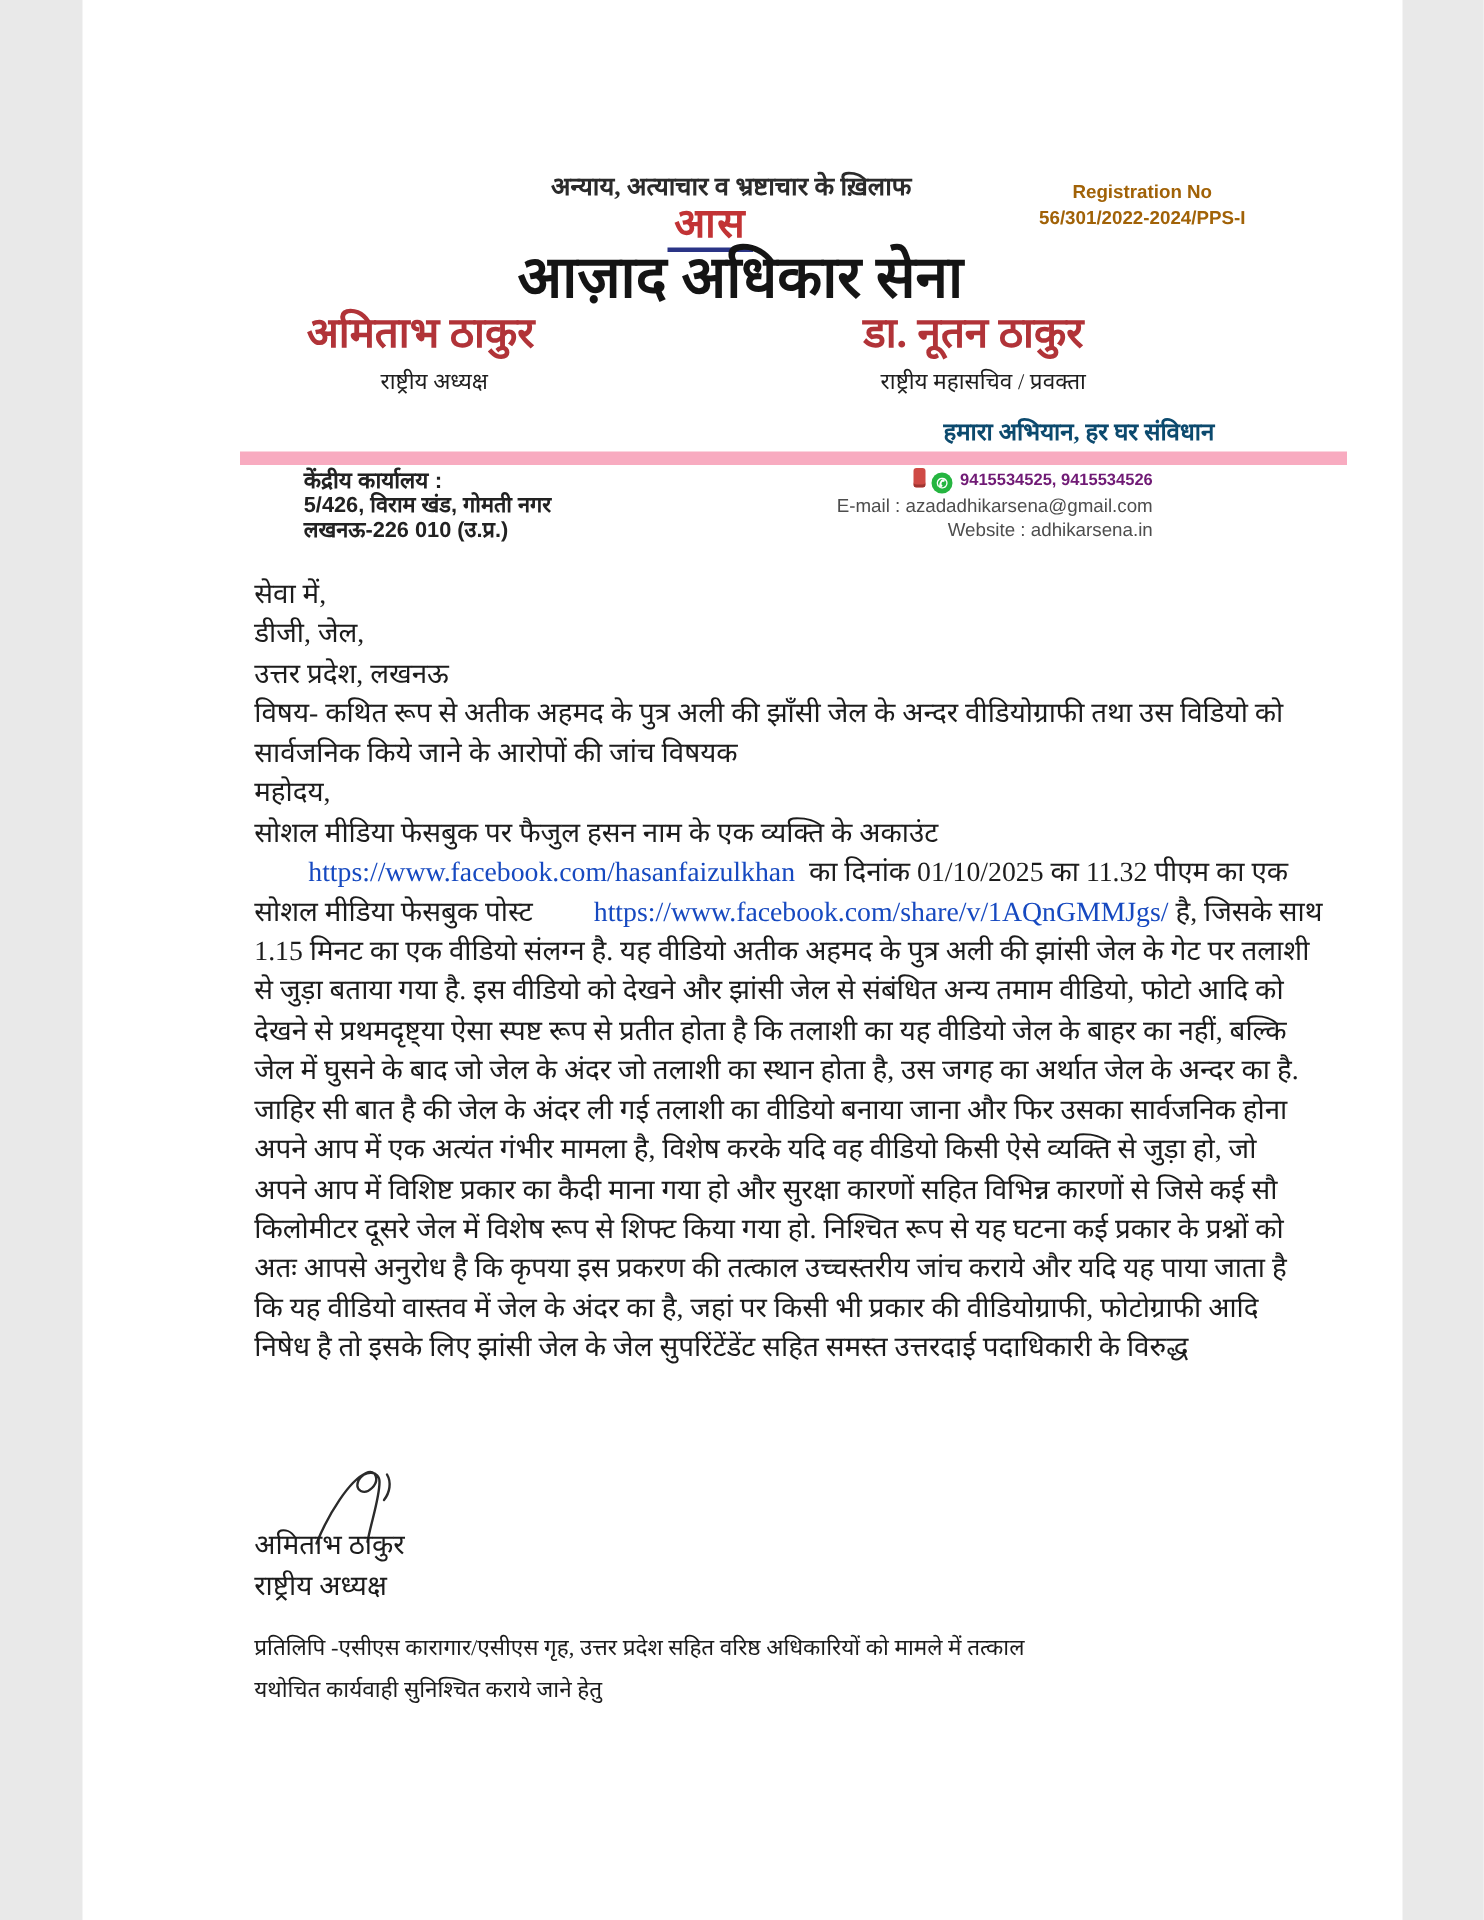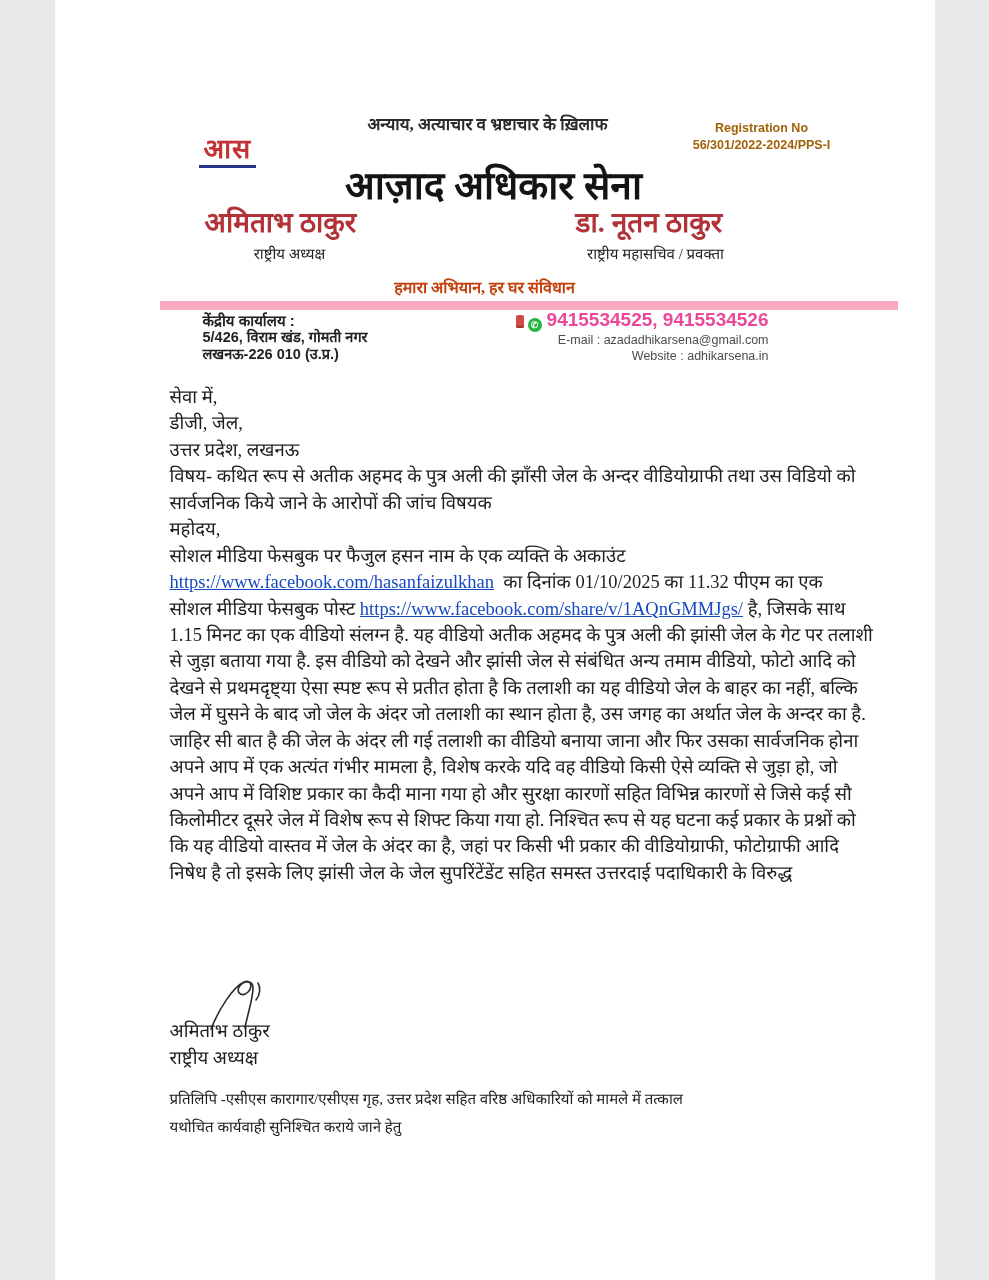--- a/index.html
+++ b/index.html
@@ -7,51 +7,51 @@
     position:relative;width:880px;height:1280px;margin:0 auto;
     background:#ffffff;overflow:hidden;
     font-family:"Liberation Serif", serif;color:#1c1c1c;
   }
   
   .slogan{position:absolute;left:133px;top:112px;width:600px;text-align:center;
     font-size:17px;font-weight:700;color:#2b2b2b;}
   .reg{position:absolute;left:626px;top:120px;width:162px;text-align:center;
     font-family:"Liberation Sans", sans-serif;font-weight:700;font-size:12.5px;
     color:#a16207;line-height:17px;}
-  .logo-wrap{position:absolute;left:144px;top:134px;width:600px;}
+  .logo-wrap{position:absolute;left:119px;top:134px;width:600px;text-align:center;}
   .logo-text{display:inline-block;font-size:27px;font-weight:800;color:#c23335;
     letter-spacing:1px;border-bottom:3px solid #2a3486;padding:0 5px 1px 5px;line-height:30px;}
   .org-name{position:absolute;left:139px;top:163px;width:600px;text-align:center;
     font-size:39px;font-weight:700;color:#141414;line-height:46px;}
   .pname{position:absolute;top:206px;font-size:28px;font-weight:700;color:#b13338;line-height:34px;}
   .pname.left{left:150px;}
   .pname.right{left:521px;}
   .ptitle{position:absolute;top:243px;font-size:15px;color:#1e1e1e;text-align:center;}
   .ptitle.left{left:150px;width:170px;}
   .ptitle.right{left:521px;width:160px;}
-  .tagline{position:absolute;left:105px;top:276px;width:650px;text-align:center;
-    font-size:16px;font-weight:700;color:#c2410c;}
+  .tagline{position:absolute;left:105px;top:276px;width:650px;text-align:right;
+    font-size:16px;font-weight:700;color:#0c4a6e;}
   .pink-bar{position:absolute;left:105px;top:301px;width:738px;height:9px;background:#f8abc0;}
   .office{position:absolute;left:148px;top:312px;
     font-family:"Liberation Sans", sans-serif;font-size:14.5px;font-weight:700;
     color:#222222;line-height:17px;}
   .office .oh{font-size:15px;}
   .contact{position:absolute;left:430px;top:311px;width:284px;text-align:right;
     font-family:"Liberation Sans", sans-serif;color:#4d4d4d;font-size:12.5px;line-height:16px;}
-  .contact .phones{font-size:19px;font-weight:700;color:#ec4899;line-height:18px;}
+  .contact .phones{font-size:11px;font-weight:700;color:#701a75;line-height:18px;}
   .phone-icon{display:inline-block;width:8px;height:13px;background:#cf4a45;
     border-radius:2px;margin-right:4px;vertical-align:-2px;box-shadow:inset 0 -2px 0 #a03531;}
   .wa-icon{display:inline-block;width:14px;height:14px;background:#25b540;border-radius:50%;
     color:#ffffff;font-size:9px;line-height:14px;text-align:center;margin-right:5px;vertical-align:-2px;}
   .wa-icon::before{content:"\2706";}
   
   .body-flow{position:absolute;left:115px;top:384px;width:766px;font-size:18.5px;}
   .line{height:26.45px;line-height:26.45px;white-space:nowrap;}
   .num-seg{display:inline-block;min-width:413px;}
-  a.doc-link{color:#1649c0;text-decoration:underline;cursor:pointer;}
+  a.doc-link{color:#1649c0;cursor:pointer;margin-left:36px;}
   
   .sig-svg{position:absolute;left:148px;top:976px;}
   .sig-block{position:absolute;left:115px;top:1018px;font-size:18.5px;line-height:26.5px;}
   .cc-block{position:absolute;left:115px;top:1086px;font-size:15px;line-height:27.5px;}
 </style>
 </head>
 <body>
 
 <div class="page">
 
@@ -105,20 +105,21 @@
       <span>सोशल मीडिया फेसबुक पोस्ट </span><a class="doc-link">https://www.facebook.com/share/v/1AQnGMMJgs/</a><span> है, जिसके साथ</span>
     </div>
     <div class="line">1.15 मिनट का एक वीडियो संलग्न है. यह वीडियो अतीक अहमद के पुत्र अली की झांसी जेल के गेट पर तलाशी</div>
     <div class="line">से जुड़ा बताया गया है. इस वीडियो को देखने और झांसी जेल से संबंधित अन्य तमाम वीडियो, फोटो आदि को</div>
     <div class="line">देखने से प्रथमदृष्ट्या ऐसा स्पष्ट रूप से प्रतीत होता है कि तलाशी का यह वीडियो जेल के बाहर का नहीं, बल्कि</div>
     <div class="line">जेल में घुसने के बाद जो जेल के अंदर जो तलाशी का स्थान होता है, उस जगह का अर्थात जेल के अन्दर का है.</div>
     <div class="line">जाहिर सी बात है की जेल के अंदर ली गई तलाशी का वीडियो बनाया जाना और फिर उसका सार्वजनिक होना</div>
     <div class="line">अपने आप में एक अत्यंत गंभीर मामला है, विशेष करके यदि वह वीडियो किसी ऐसे व्यक्ति से जुड़ा हो, जो</div>
     <div class="line">अपने आप में विशिष्ट प्रकार का कैदी माना गया हो और सुरक्षा कारणों सहित विभिन्न कारणों से जिसे कई सौ</div>
     <div class="line">किलोमीटर दूसरे जेल में विशेष रूप से शिफ्ट किया गया हो. निश्चित रूप से यह घटना कई प्रकार के प्रश्नों को</div>
+    <div class="line">अतः आपसे अनुरोध है कि कृपया इस प्रकरण की तत्काल उच्चस्तरीय जांच कराये और यदि यह पाया जाता है</div>
     <div class="line">कि यह वीडियो वास्तव में जेल के अंदर का है, जहां पर किसी भी प्रकार की वीडियोग्राफी, फोटोग्राफी आदि</div>
     <div class="line">निषेध है तो इसके लिए झांसी जेल के जेल सुपरिंटेंडेंट सहित समस्त उत्तरदाई पदाधिकारी के विरुद्ध</div>
   </div>
 
   <svg class="sig-svg" width="70" height="56" viewBox="0 0 70 56">
     <path d="M8,53 C16,33 30,11 41,6 C48,3 50,11 45,16 C40,21 33,18 36,11 C40,4 50,4 50,12 C50,23 44,40 42,52" fill="none" stroke="#2b2b2b" stroke-width="1.6" stroke-linecap="round"></path>
     <path d="M55,7 C58,12 57,19 53,24" fill="none" stroke="#2b2b2b" stroke-width="1.6" stroke-linecap="round"></path>
   </svg>
 
   <div class="sig-block">

